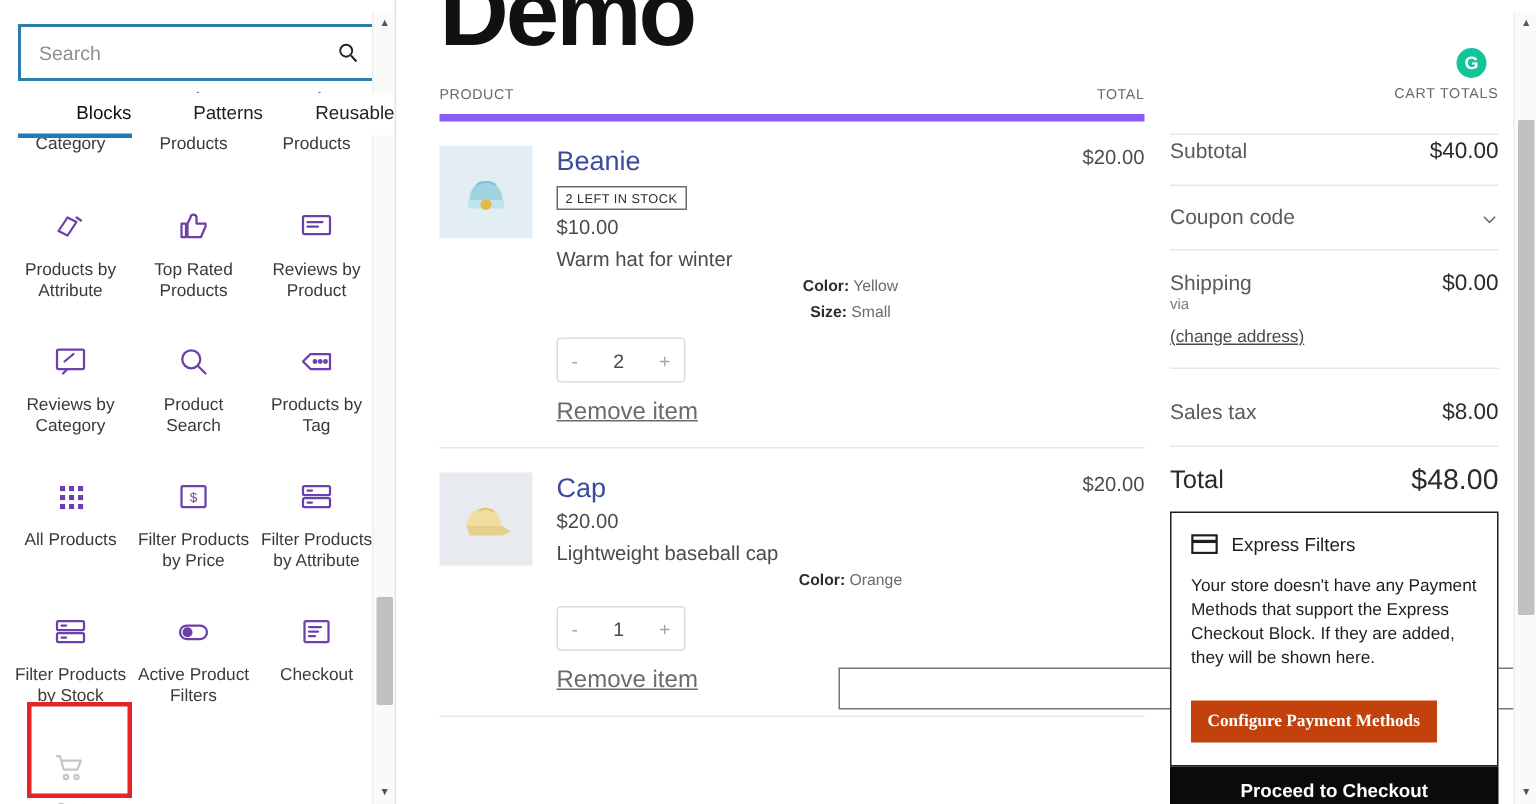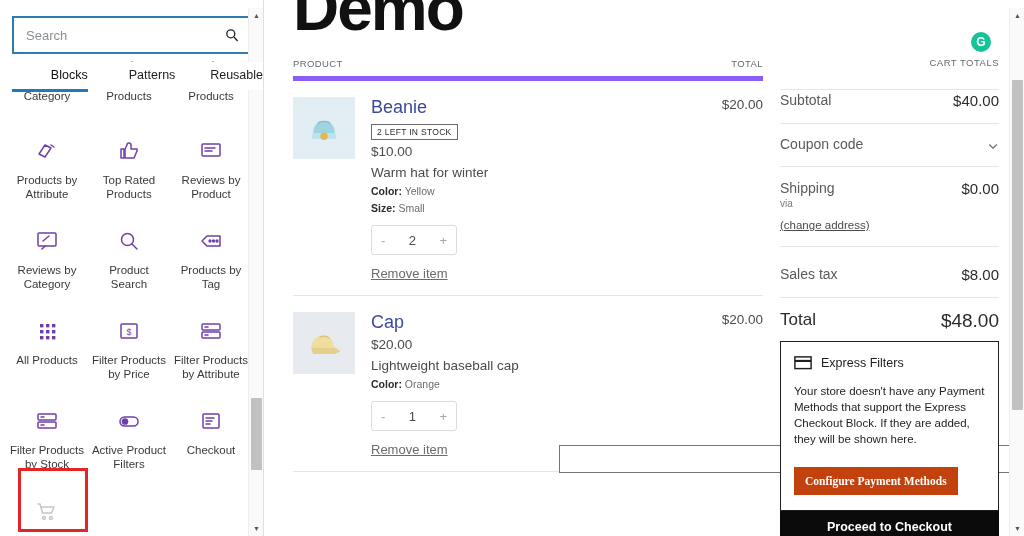--- a/index.html
+++ b/index.html
@@ -139,33 +139,33 @@
   .crow-top { display: flex; justify-content: space-between; align-items: flex-start; }
   .cname { font-size: 18px; color: #3c4a9e; cursor: pointer; }
   .cprice-total { font-size: 13.5px; color: #4b4b4b; white-space: nowrap; }
   .badge {
     display: inline-block; border: 1px solid #6a6a6a;
     font-size: 8.5px; letter-spacing: .3px; color: #2b2b2b;
     padding: 2px 5px; margin-top: 6px;
   }
   .cprice { font-size: 13.5px; color: #4b4b4b; margin-top: 4px; }
   .cdesc { font-size: 13.5px; color: #4b4b4b; margin-top: 6px; }
-  .cvar { font-size: 10.5px; color: #6b6b6b; margin-top: 5px; }
+  .cvar { font-size: 10.5px; color: #6b6b6b; margin-top: 5px; text-align: center; }
   .cvar b { color: #2b2b2b; font-weight: 700; }
   .stepper {
     margin-top: 11px; width: 86px; height: 30px;
     border: 1px solid #dcdcdc; border-radius: 3px;
     display: flex; align-items: center; justify-content: space-between;
     padding: 0 9px; background: #fff;
   }
   .stepper .sgn { font-size: 13px; color: #a8a8a8; cursor: pointer; }
   .stepper .qty { font-size: 13px; color: #4b4b4b; }
   .remove {
     display: inline-block; margin-top: 11px;
-    font-size: 13px; color: #6b6b6b;
+    font-size: 16px; color: #6b6b6b;
     text-decoration: underline; cursor: pointer;
   }
 
   
   .add-block {
     position: absolute; left: 295px; top: 445px; width: 462px; height: 28px;
     border: 1px solid #757575; background: #fff;
     display: flex; align-items: center; justify-content: center;
     color: #6a6a6a; font-size: 15px; cursor: pointer;
   }

